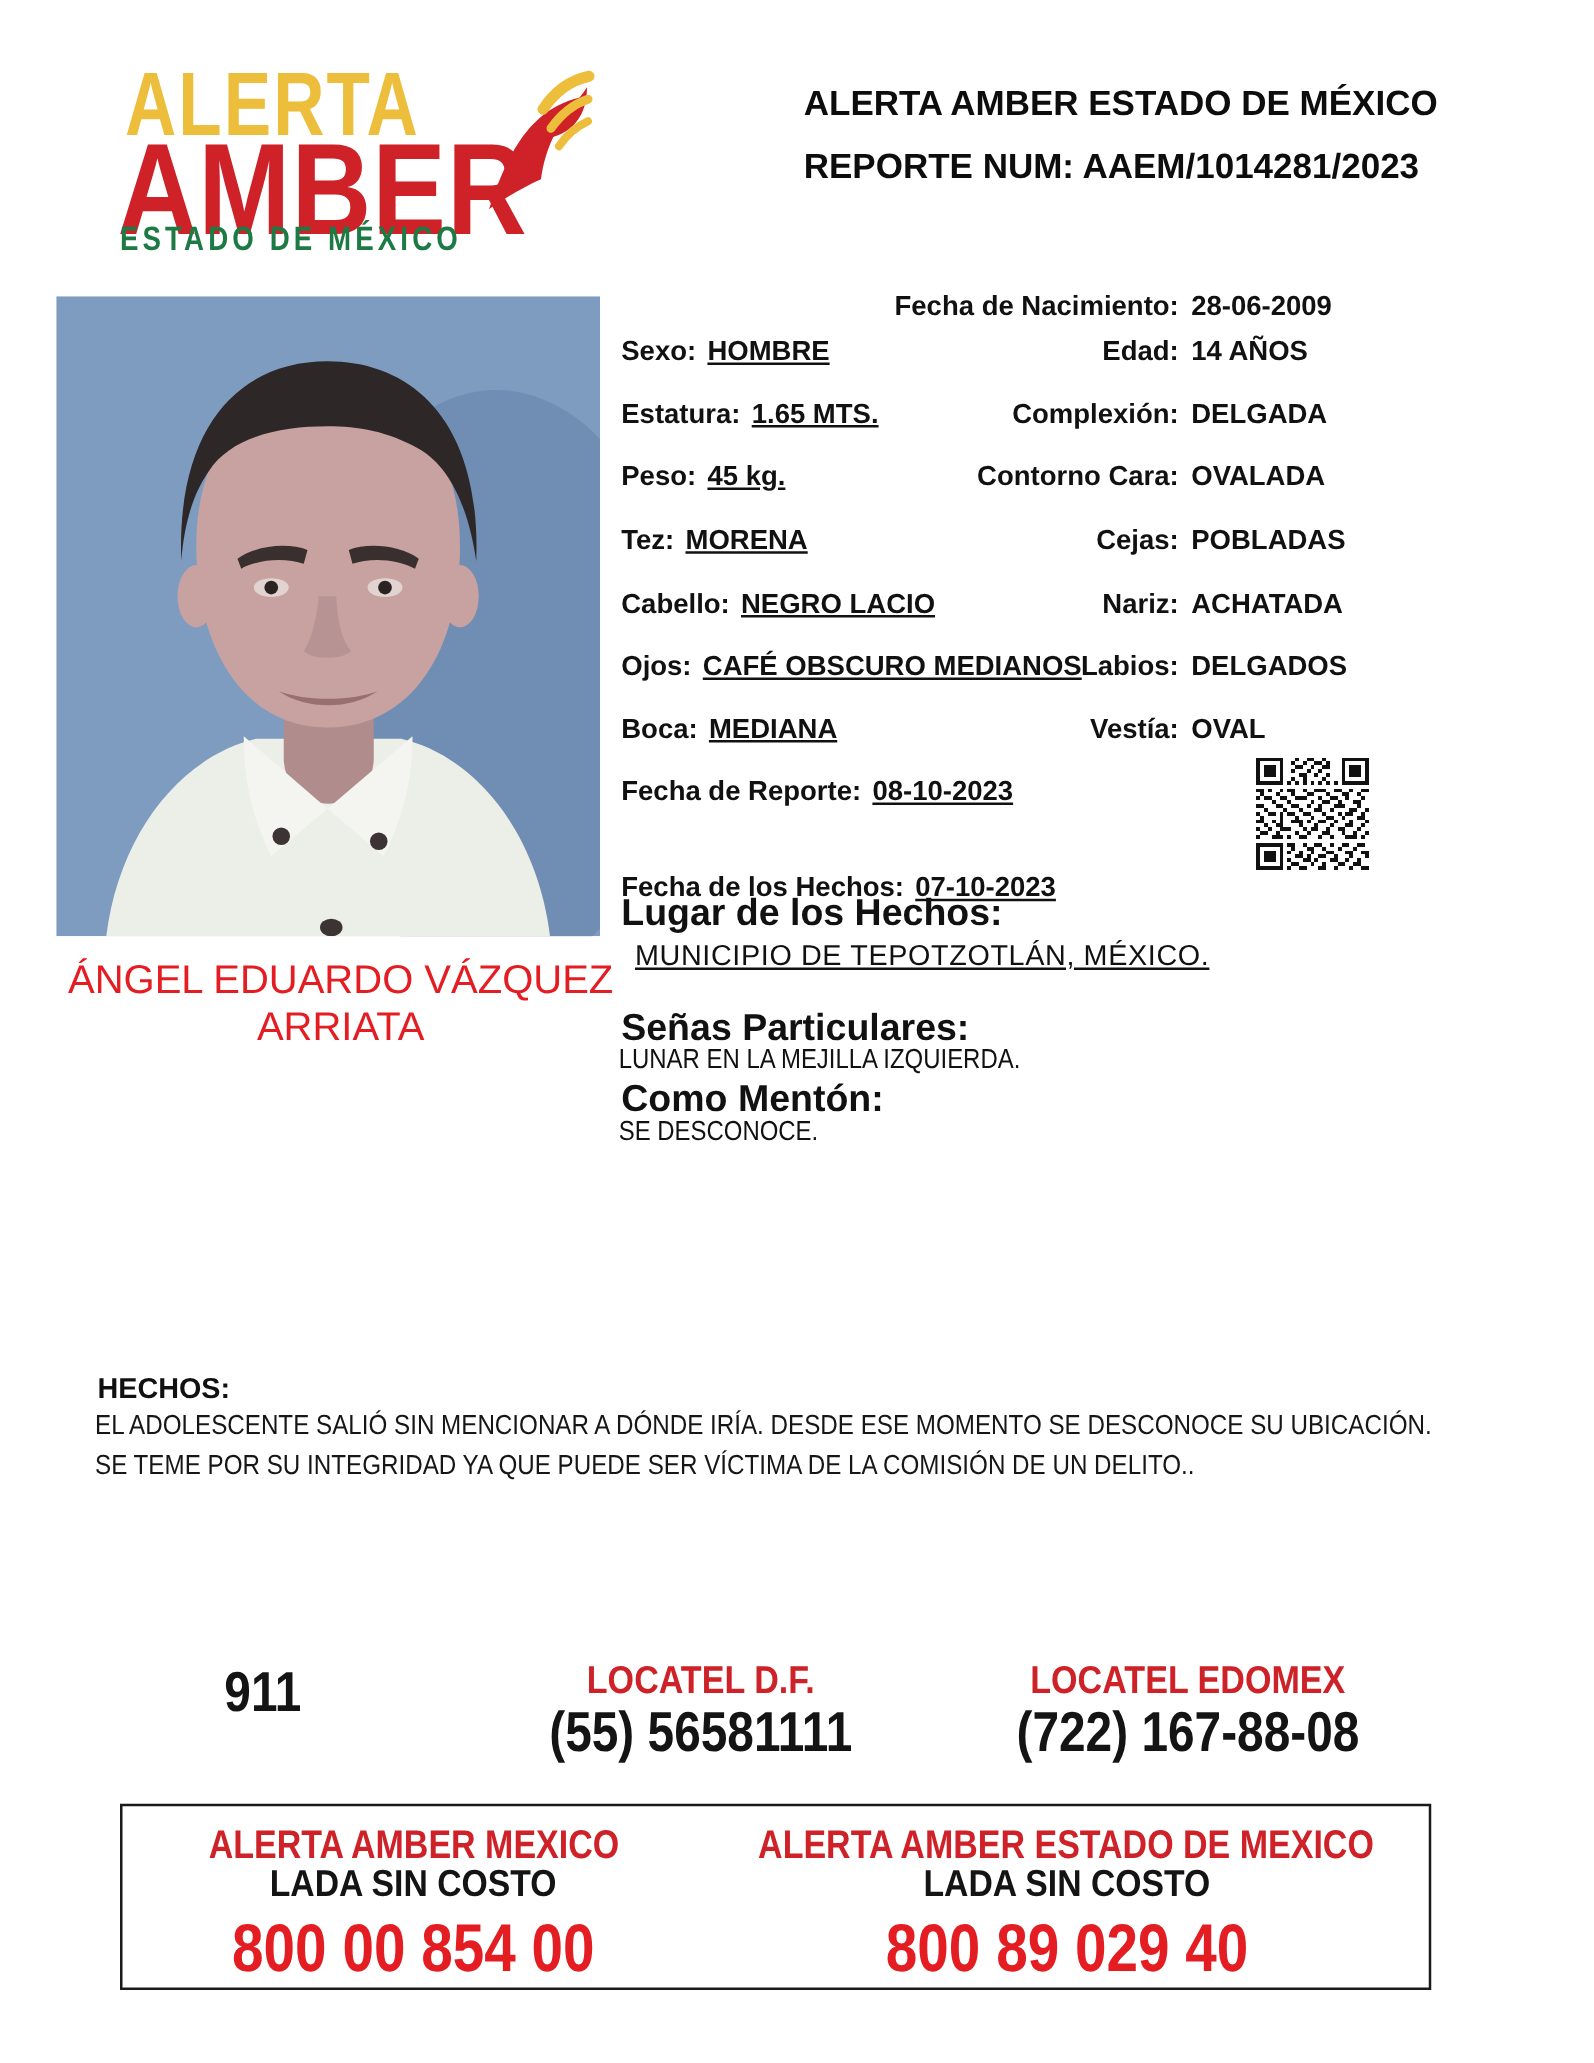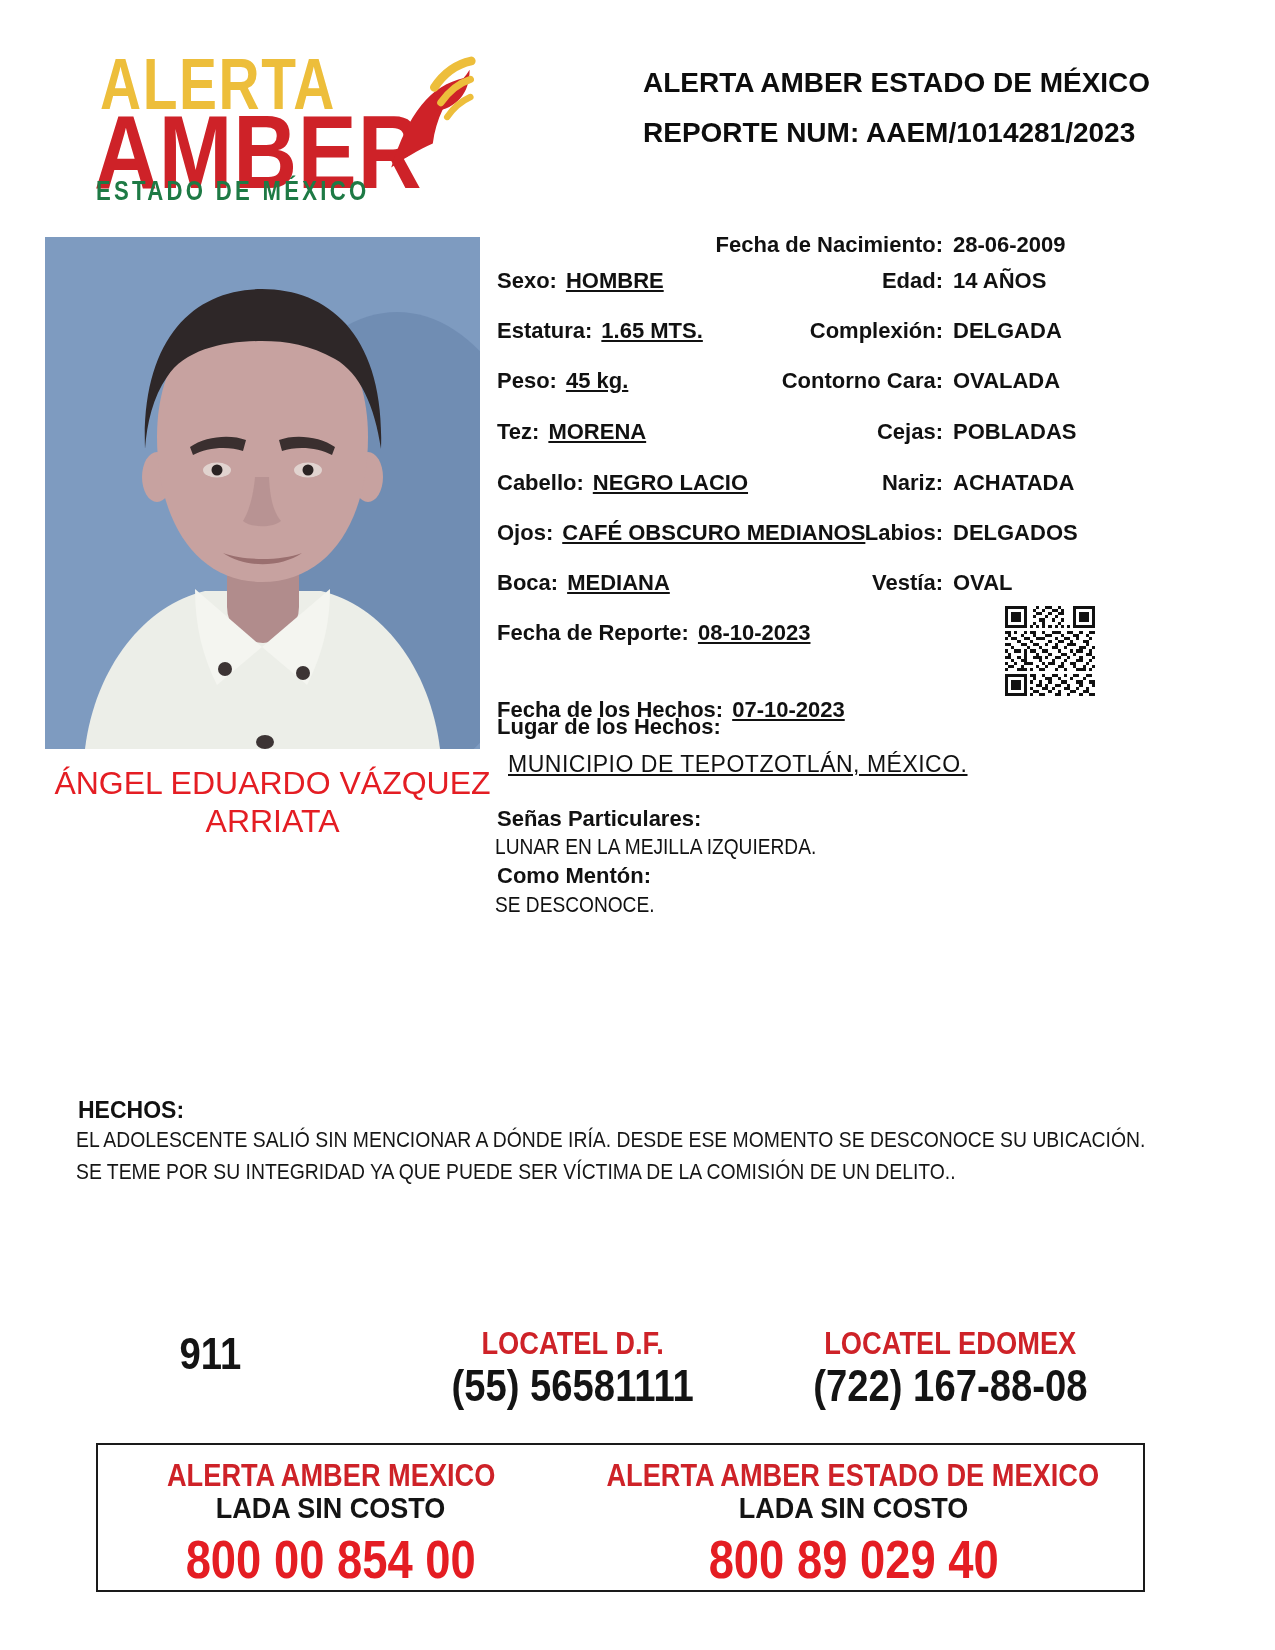--- a/index.html
+++ b/index.html
@@ -23,21 +23,21 @@
   
   .name{position:absolute;left:25px;top:764px;width:495px;text-align:center;
     color:var(--red_bright);font-weight:400;font-size:32px;line-height:38px;}
   
   .drow{position:absolute;left:497px;width:582px;height:40px;font-weight:700;font-size:22px;white-space:nowrap;}
   .dl{position:absolute;left:0;top:0;}
   .dl .val{margin-left:9px;text-decoration:underline;}
   .drl{position:absolute;left:248px;width:198px;top:0;text-align:right;}
   .drl-wide{position:absolute;left:110px;width:336px;top:0;text-align:right;}
   .drv{position:absolute;left:456px;top:0;}
-  .section-label{position:absolute;left:497px;font-weight:700;font-size:22px;white-space:nowrap;}
+  .section-label{position:absolute;left:497px;font-weight:700;font-size:30px;white-space:nowrap;}
   .plain-value{position:absolute;font-weight:400;white-space:nowrap;text-decoration:underline;}
   .narrow{display:inline-block;transform:scaleX(.87);transform-origin:0 50%;white-space:nowrap;}
   .narrow-c{display:inline-block;transform:scaleX(.88);transform-origin:50% 50%;white-space:nowrap;}
   
   .qr{position:absolute;left:1003px;top:606px;width:94px;height:90px;}
   
   .hechos-label{position:absolute;left:78px;top:1097px;font-size:23px;font-weight:700;}
   .hechos-line{position:absolute;left:76px;font-size:22px;font-weight:400;color:#161616;white-space:nowrap;}
   
   .contact{position:absolute;top:1328px;text-align:center;}
@@ -178,21 +178,21 @@
     <path fill="#111" d="M8 22h2v1H8zM12 22h1v1h-1zM15 22h2v1h-2zM19 22h1v1h-1zM22 22h2v1h-2zM26 22h2v1h-2zM9 23h1v1H9zM13 23h2v1h-2zM17 23h1v1h-1zM21 23h1v1h-1zM25 23h1v1h-1zM8 24h1v1H8zM11 24h1v1h-1zM14 24h1v1h-1zM18 24h2v1h-2zM23 24h2v1h-2zM27 24h2v1h-2zM10 25h2v1h-2zM13 25h1v1h-1zM16 25h2v1h-2zM20 25h1v1h-1zM24 25h1v1h-1zM28 25h1v1h-1zM8 26h1v1H8zM12 26h2v1h-2zM15 26h1v1h-1zM19 26h2v1h-2zM23 26h1v1h-1zM26 26h1v1h-1zM9 27h2v1H9zM14 27h1v1h-1zM17 27h1v1h-1zM21 27h2v1h-2zM25 27h2v1h-2zM8 28h1v1H8zM11 28h2v1h-2zM16 28h2v1h-2zM20 28h1v1h-1zM24 28h1v1h-1zM27 28h2v1h-2z"></path>
   </svg>
 
   <div class="hechos-label">HECHOS:</div>
   <div class="hechos-line" style="top:1127px"><span class="narrow" style="transform:scaleX(.88)">EL ADOLESCENTE  SALIÓ SIN MENCIONAR A  DÓNDE IRÍA. DESDE ESE MOMENTO SE DESCONOCE SU UBICACIÓN.</span></div>
   <div class="hechos-line" style="top:1159px"><span class="narrow" style="transform:scaleX(.88)">SE TEME POR SU INTEGRIDAD YA QUE PUEDE SER VÍCTIMA DE LA COMISIÓN DE UN DELITO..</span></div>
 
   <div class="contact" style="left:60px;width:300px">
     <div class="cnumber"><span class="num-narrow">911</span></div>
   </div>
-  <div class="contact" style="left:395px;width:355px">
+  <div class="contact" style="left:383px;width:355px">
     <div class="clabel"><span class="narrow-c">LOCATEL D.F.</span></div>
     <div class="cnumber"><span class="num-narrow">(55) 56581111</span></div>
   </div>
   <div class="contact" style="left:770px;width:360px">
     <div class="clabel"><span class="narrow-c">LOCATEL EDOMEX</span></div>
     <div class="cnumber"><span class="num-narrow">(722) 167-88-08</span></div>
   </div>
 
   <div class="fbox">
     <div class="fcol">

